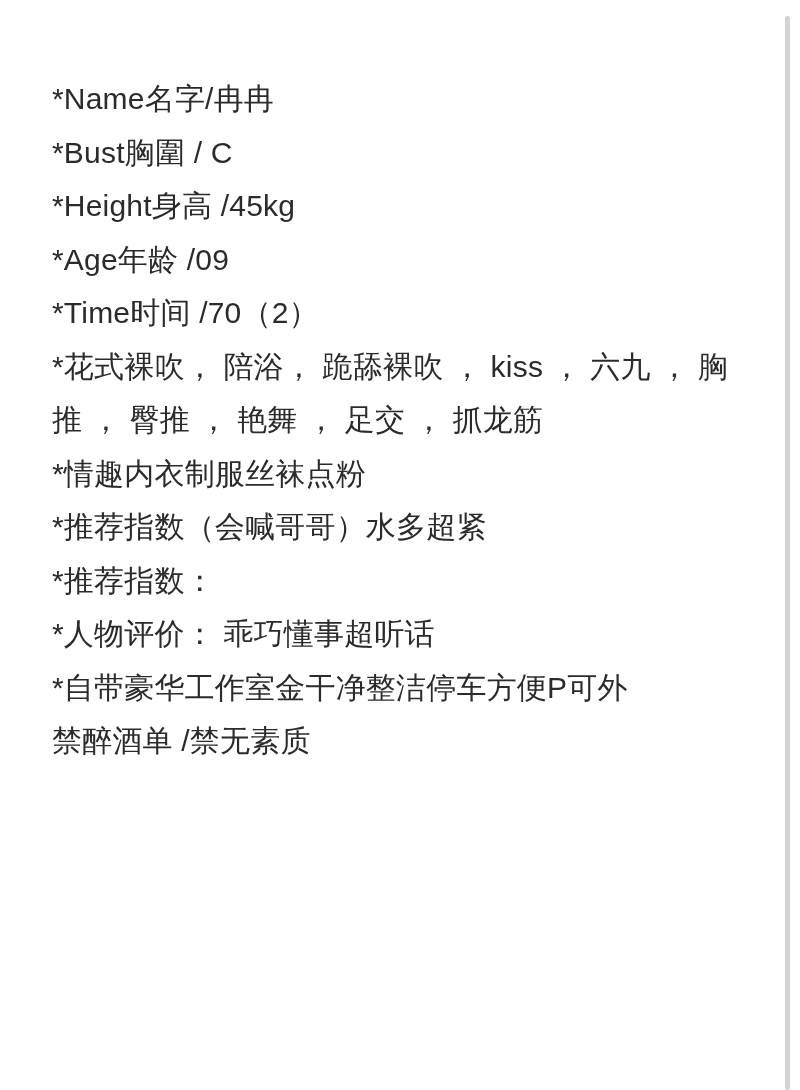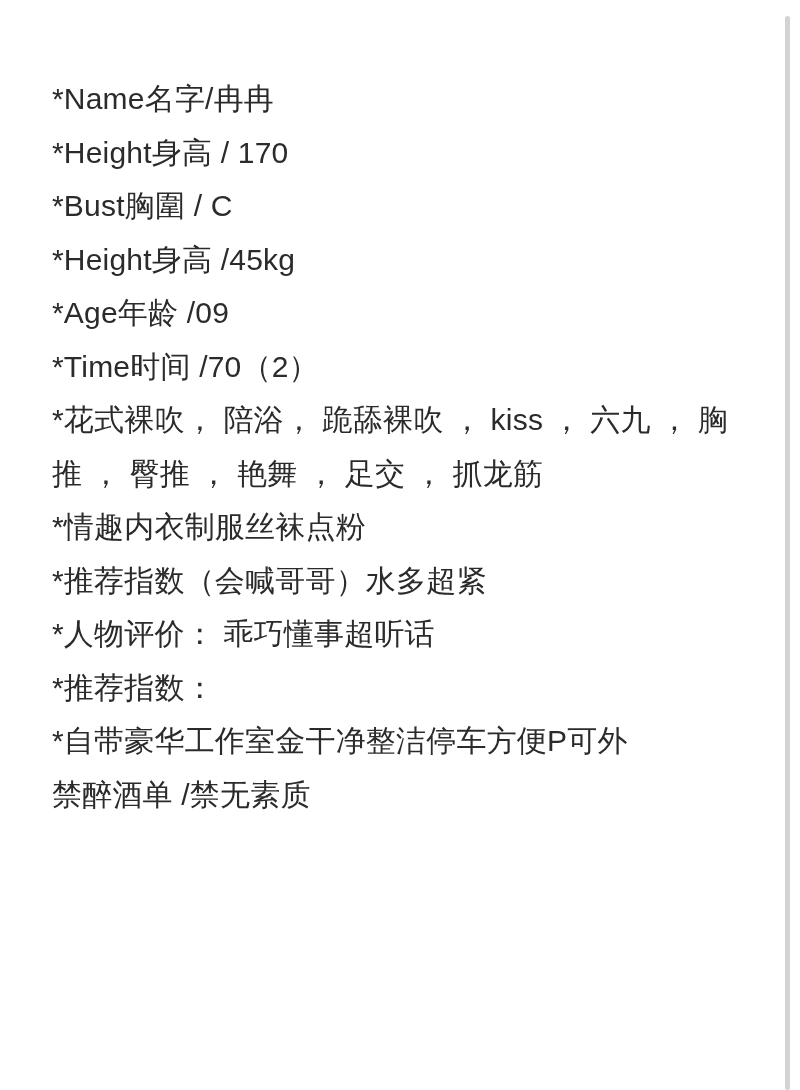--- a/index.html
+++ b/index.html
@@ -55,30 +55,29 @@
     background: #d3d3d6;
     border-radius: 3px;
   }
 </style>
 </head>
 <body>
 
 <div class="page">
   <div class="content">
     <div class="line">*Name名字/冉冉</div>
-    <div class="line">*Height身高 / 170</div>
     <div class="line">*Bust胸圍 / C</div>
     <div class="line">*Height身高 /45kg</div>
     <div class="line">*Age年龄 /09</div>
     <div class="line">*Time时间 /70（2）</div>
     <div class="line">*花式裸吹， 陪浴， 跪舔裸吹 ， kiss ， 六九 ， 胸推 ， 臀推 ， 艳舞 ， 足交 ， 抓龙筋</div>
     <div class="line">*情趣内衣制服丝袜点粉</div>
     <div class="line">*推荐指数（会喊哥哥）水多超紧</div>
+    <div class="line">*推荐指数：</div>
     <div class="line">*人物评价： 乖巧懂事超听话</div>
-    <div class="line">*推荐指数：</div>
     <div class="line">*自带豪华工作室金干净整洁停车方便P可外</div>
     <div class="line">禁醉酒单 /禁无素质</div>
   </div>
 
   <div class="scrollbar-track">
     <div class="scrollbar-thumb" style="background: rgb(211, 211, 214);"></div>
   </div>
 </div>
 
 </body></html>

